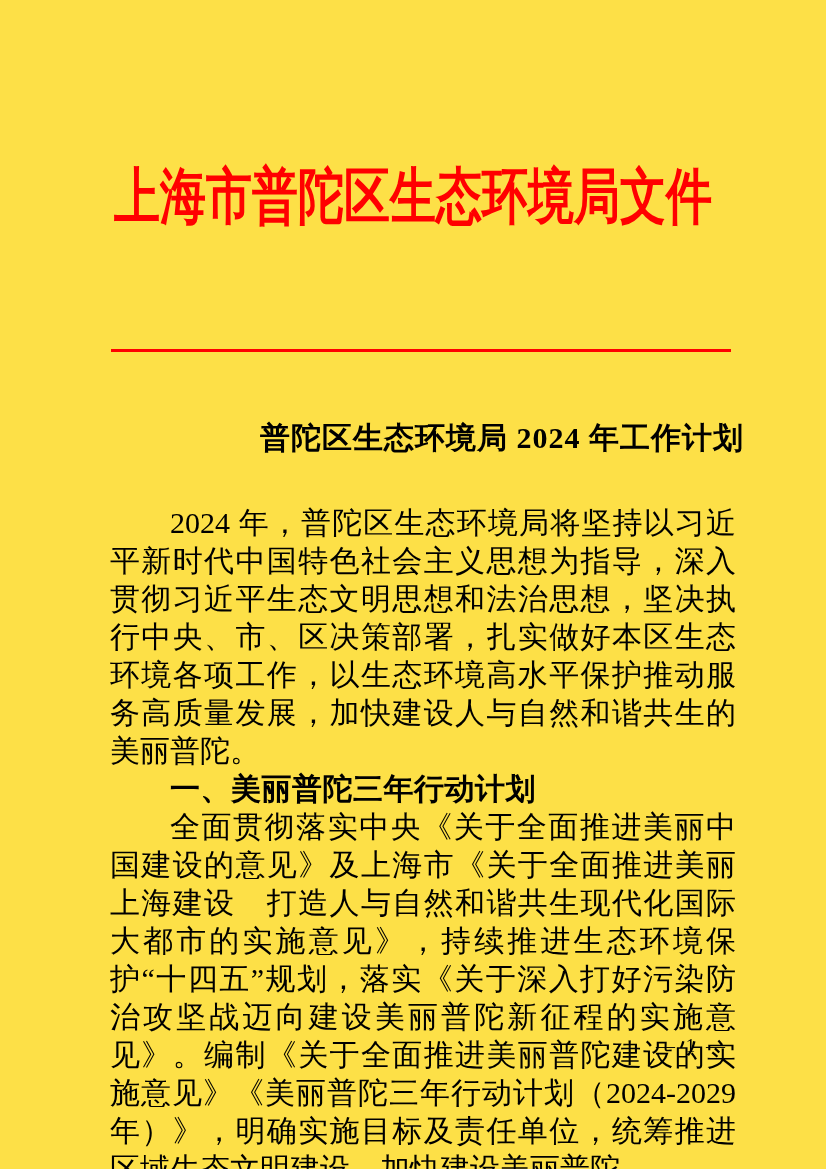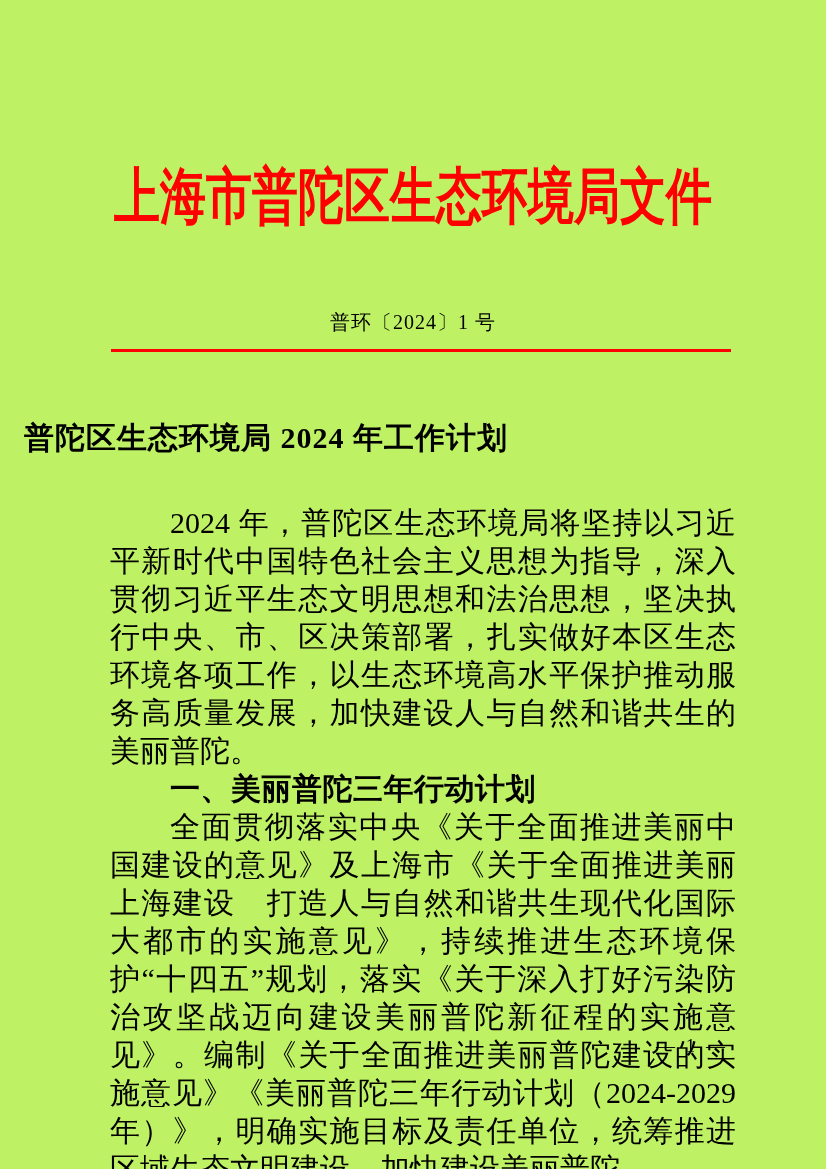--- a/index.html
+++ b/index.html
@@ -5,21 +5,21 @@
   html, body {
     margin: 0;
     padding: 0;
     background: #e8e8e8;
   }
   .sheet {
     position: relative;
     width: 826px;
     height: 1169px;
     margin: 0 auto;
-    background: #bef264;
+    background: #fde047;
     overflow: hidden;
     font-family: "Liberation Serif", "DejaVu Serif", serif;
     color: #000000;
   }
   .header-title {
     position: absolute;
     top: 156px;
     left: 0;
     width: 826px;
     text-align: center;
@@ -47,25 +47,24 @@
     left: 111px;
     width: 620px;
     height: 3px;
     background: #ff0000;
   }
   .doc-title {
     position: absolute;
     top: 418px;
     left: 0;
     width: 744px;
-    text-align: left;
+    text-align: right;
     font-size: 30px;
     font-weight: 700;
     letter-spacing: 1px;
-    padding-left: 24px;
   }
   .body-block {
     position: absolute;
     top: 504px;
     left: 110px;
     width: 626px;
     font-size: 30px;
     line-height: 38px;
     text-align: justify;
     text-justify: inter-ideograph;
@@ -88,21 +87,20 @@
     white-space: nowrap;
   }
 </style>
 </head>
 <body>
 
 <div class="sheet">
 
   <div class="header-title">上海市普陀区生态环境局文件</div>
 
-  <div class="doc-number">普环〔2024〕1 号</div>
 
   <div class="red-line"></div>
 
   <div class="doc-title">普陀区生态环境局 2024 年工作计划</div>
 
   <div class="body-block">
     <p>2024 年，普陀区生态环境局将坚持以习近平新时代中国特色社会主义思想为指导，深入贯彻习近平生态文明思想和法治思想，坚决执行中央、市、区决策部署，扎实做好本区生态环境各项工作，以生态环境高水平保护推动服务高质量发展，加快建设人与自然和谐共生的美丽普陀。</p>
     <p class="section-heading">一、美丽普陀三年行动计划</p>
     <p>全面贯彻落实中央《关于全面推进美丽中国建设的意见》及上海市《关于全面推进美丽上海建设　打造人与自然和谐共生现代化国际大都市的实施意见》，持续推进生态环境保护“十四五”规划，落实《关于深入打好污染防治攻坚战迈向建设美丽普陀新征程的实施意见》。编制《关于全面推进美丽普陀建设的实施意见》《美丽普陀三年行动计划（2024-2029 年）》，明确实施目标及责任单位，统筹推进区域生态文明建设，加快建设美丽普陀。</p>
   </div>

